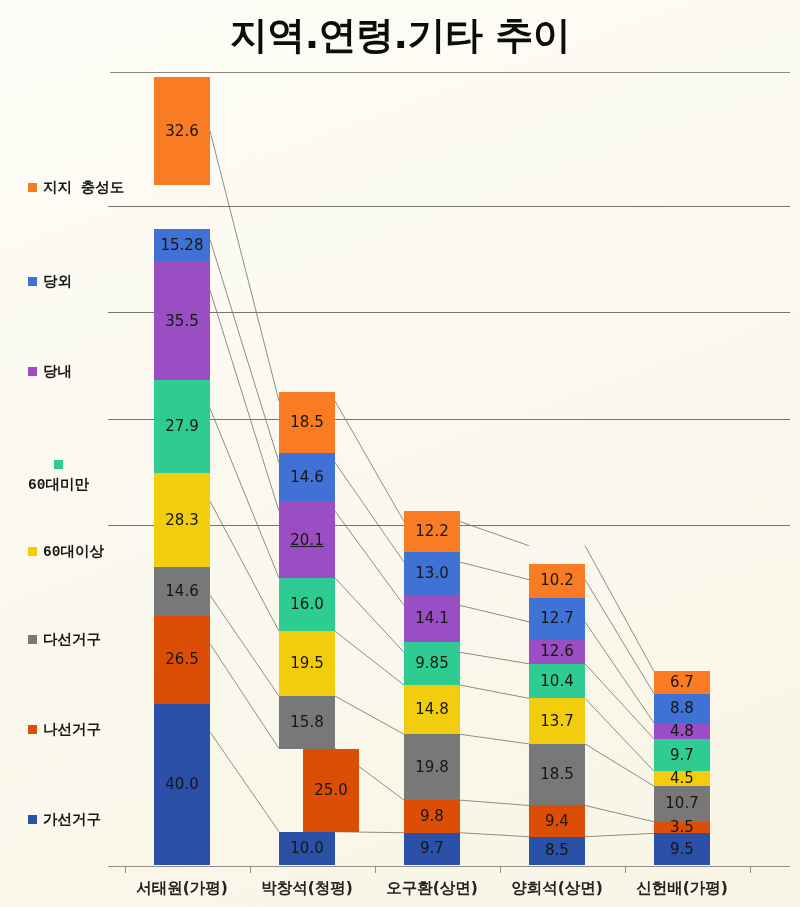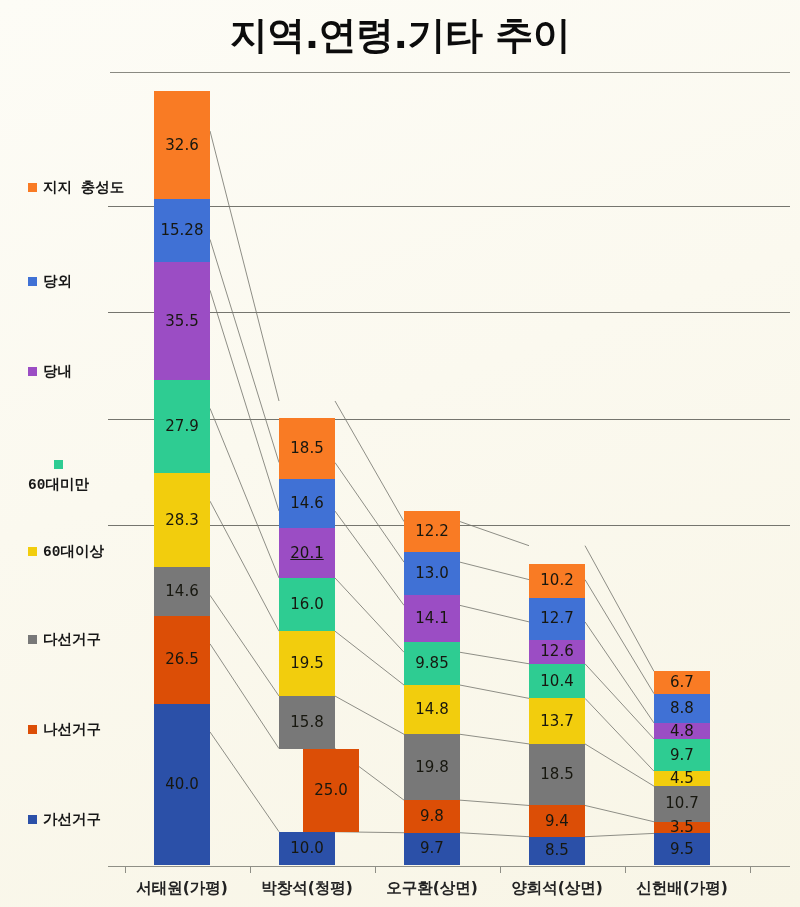--- a/index.html
+++ b/index.html
@@ -224,21 +224,21 @@
       </svg>
 
   <div class="gridline" style="top: 106px;"></div>
       <div class="gridline" style="top: 212px;"></div>
       <div class="gridline" style="top: 319px;"></div>
       <div class="gridline" style="top: 425px;"></div>
       <div class="bar-slot" style="left: 46px;">
         <div class="seg" style="height: 108.43px; background: rgb(249, 123, 36);">
           <span class="seg-label">32.6</span>
         </div>
-        <div class="seg" style="height: 63px; background: rgb(64, 113, 213);">
+        <div class="seg" style="height: 33px; background: rgb(64, 113, 213); margin-top: 44px;">
           <span class="seg-label">15.28</span>
         </div>
         <div class="seg" style="height: 118.076px; background: rgb(155, 77, 196);">
           <span class="seg-label">35.5</span>
         </div>
         <div class="seg" style="height: 92.7978px; background: rgb(46, 204, 146);">
           <span class="seg-label">27.9</span>
         </div>
         <div class="seg" style="height: 94.1283px; background: rgb(242, 205, 13);">
           <span class="seg-label">28.3</span>
@@ -253,21 +253,21 @@
           <span class="seg-label">40.0</span>
         </div>
       </div>
       <div class="bar-slot" style="left: 171px;">
         <div class="seg" style="height: 61.5326px; background: rgb(249, 123, 36);">
           <span class="seg-label">18.5</span>
         </div>
         <div class="seg" style="height: 48.5609px; background: rgb(64, 113, 213);">
           <span class="seg-label">14.6</span>
         </div>
-        <div class="seg" style="height: 50px; background: rgb(155, 77, 196); text-decoration: underline;">
+        <div class="seg" style="height: 76px; background: rgb(155, 77, 196); text-decoration: underline;">
           <span class="seg-label">20.1</span>
         </div>
         <div class="seg" style="height: 53.2174px; background: rgb(46, 204, 146);">
           <span class="seg-label">16.0</span>
         </div>
         <div class="seg" style="height: 64.8587px; background: rgb(242, 205, 13);">
           <span class="seg-label">19.5</span>
         </div>
         <div class="seg" style="height: 52.5522px; background: rgb(120, 120, 120);">
           <span class="seg-label">15.8</span>

